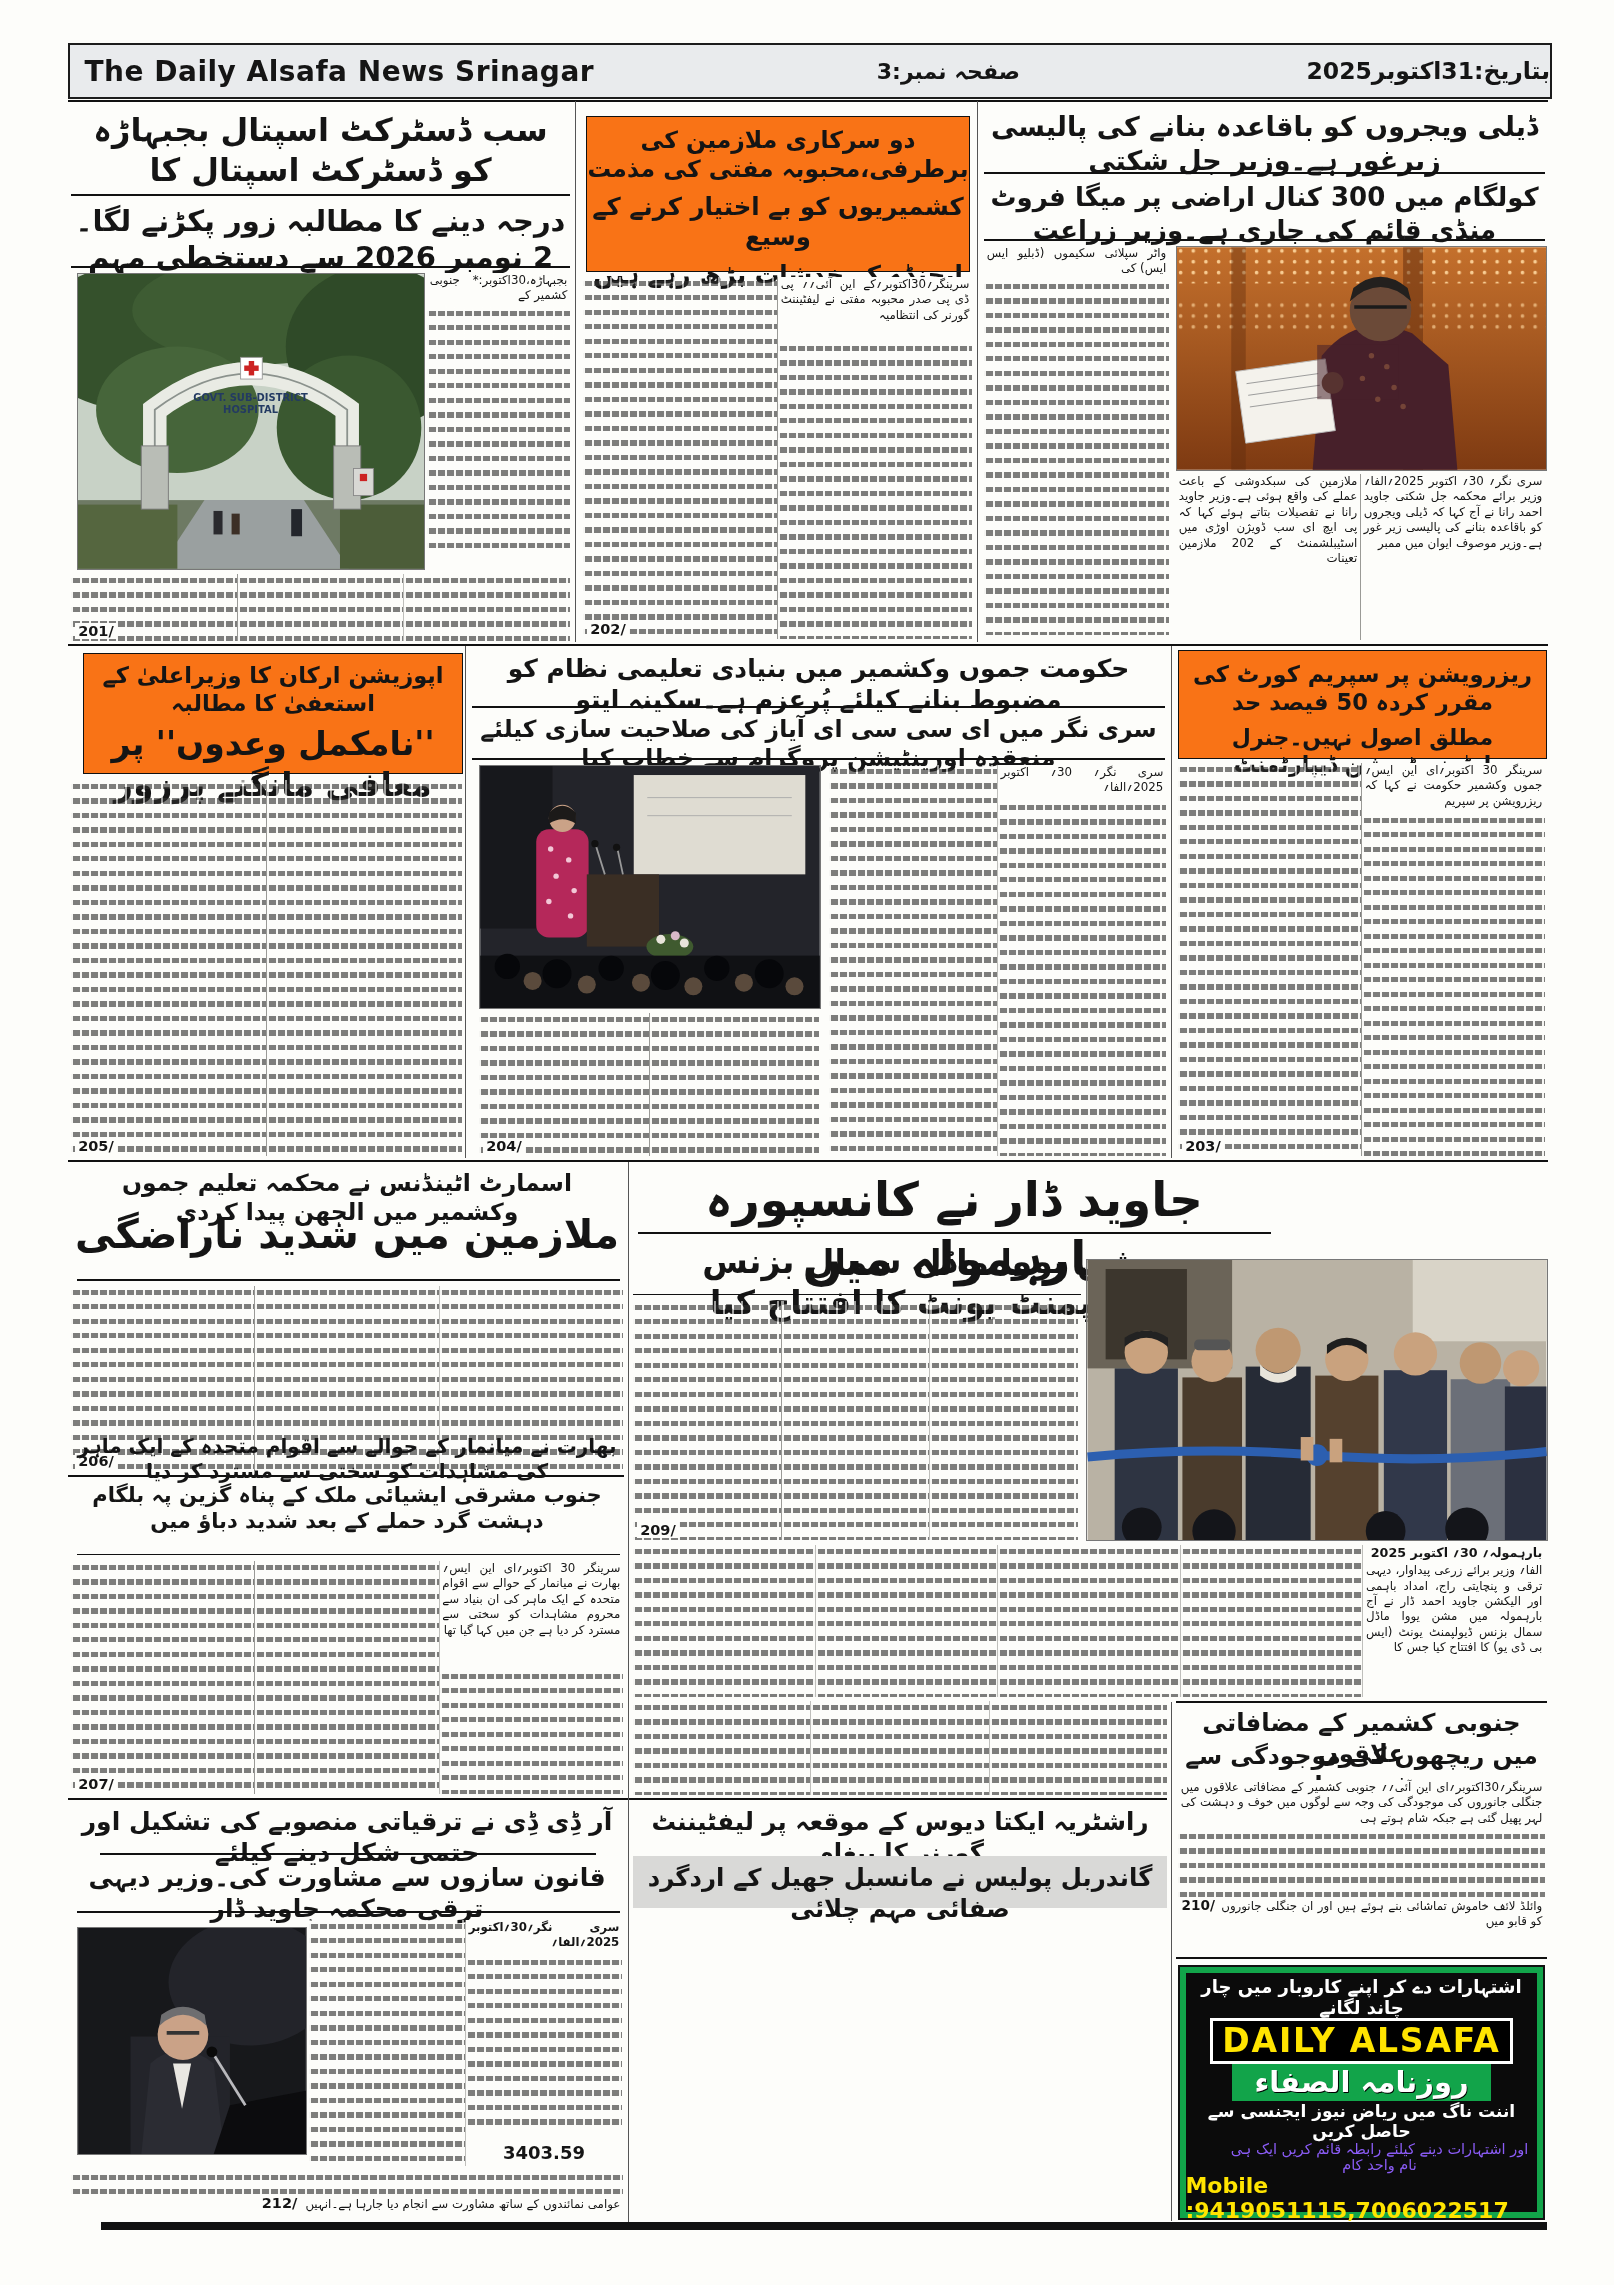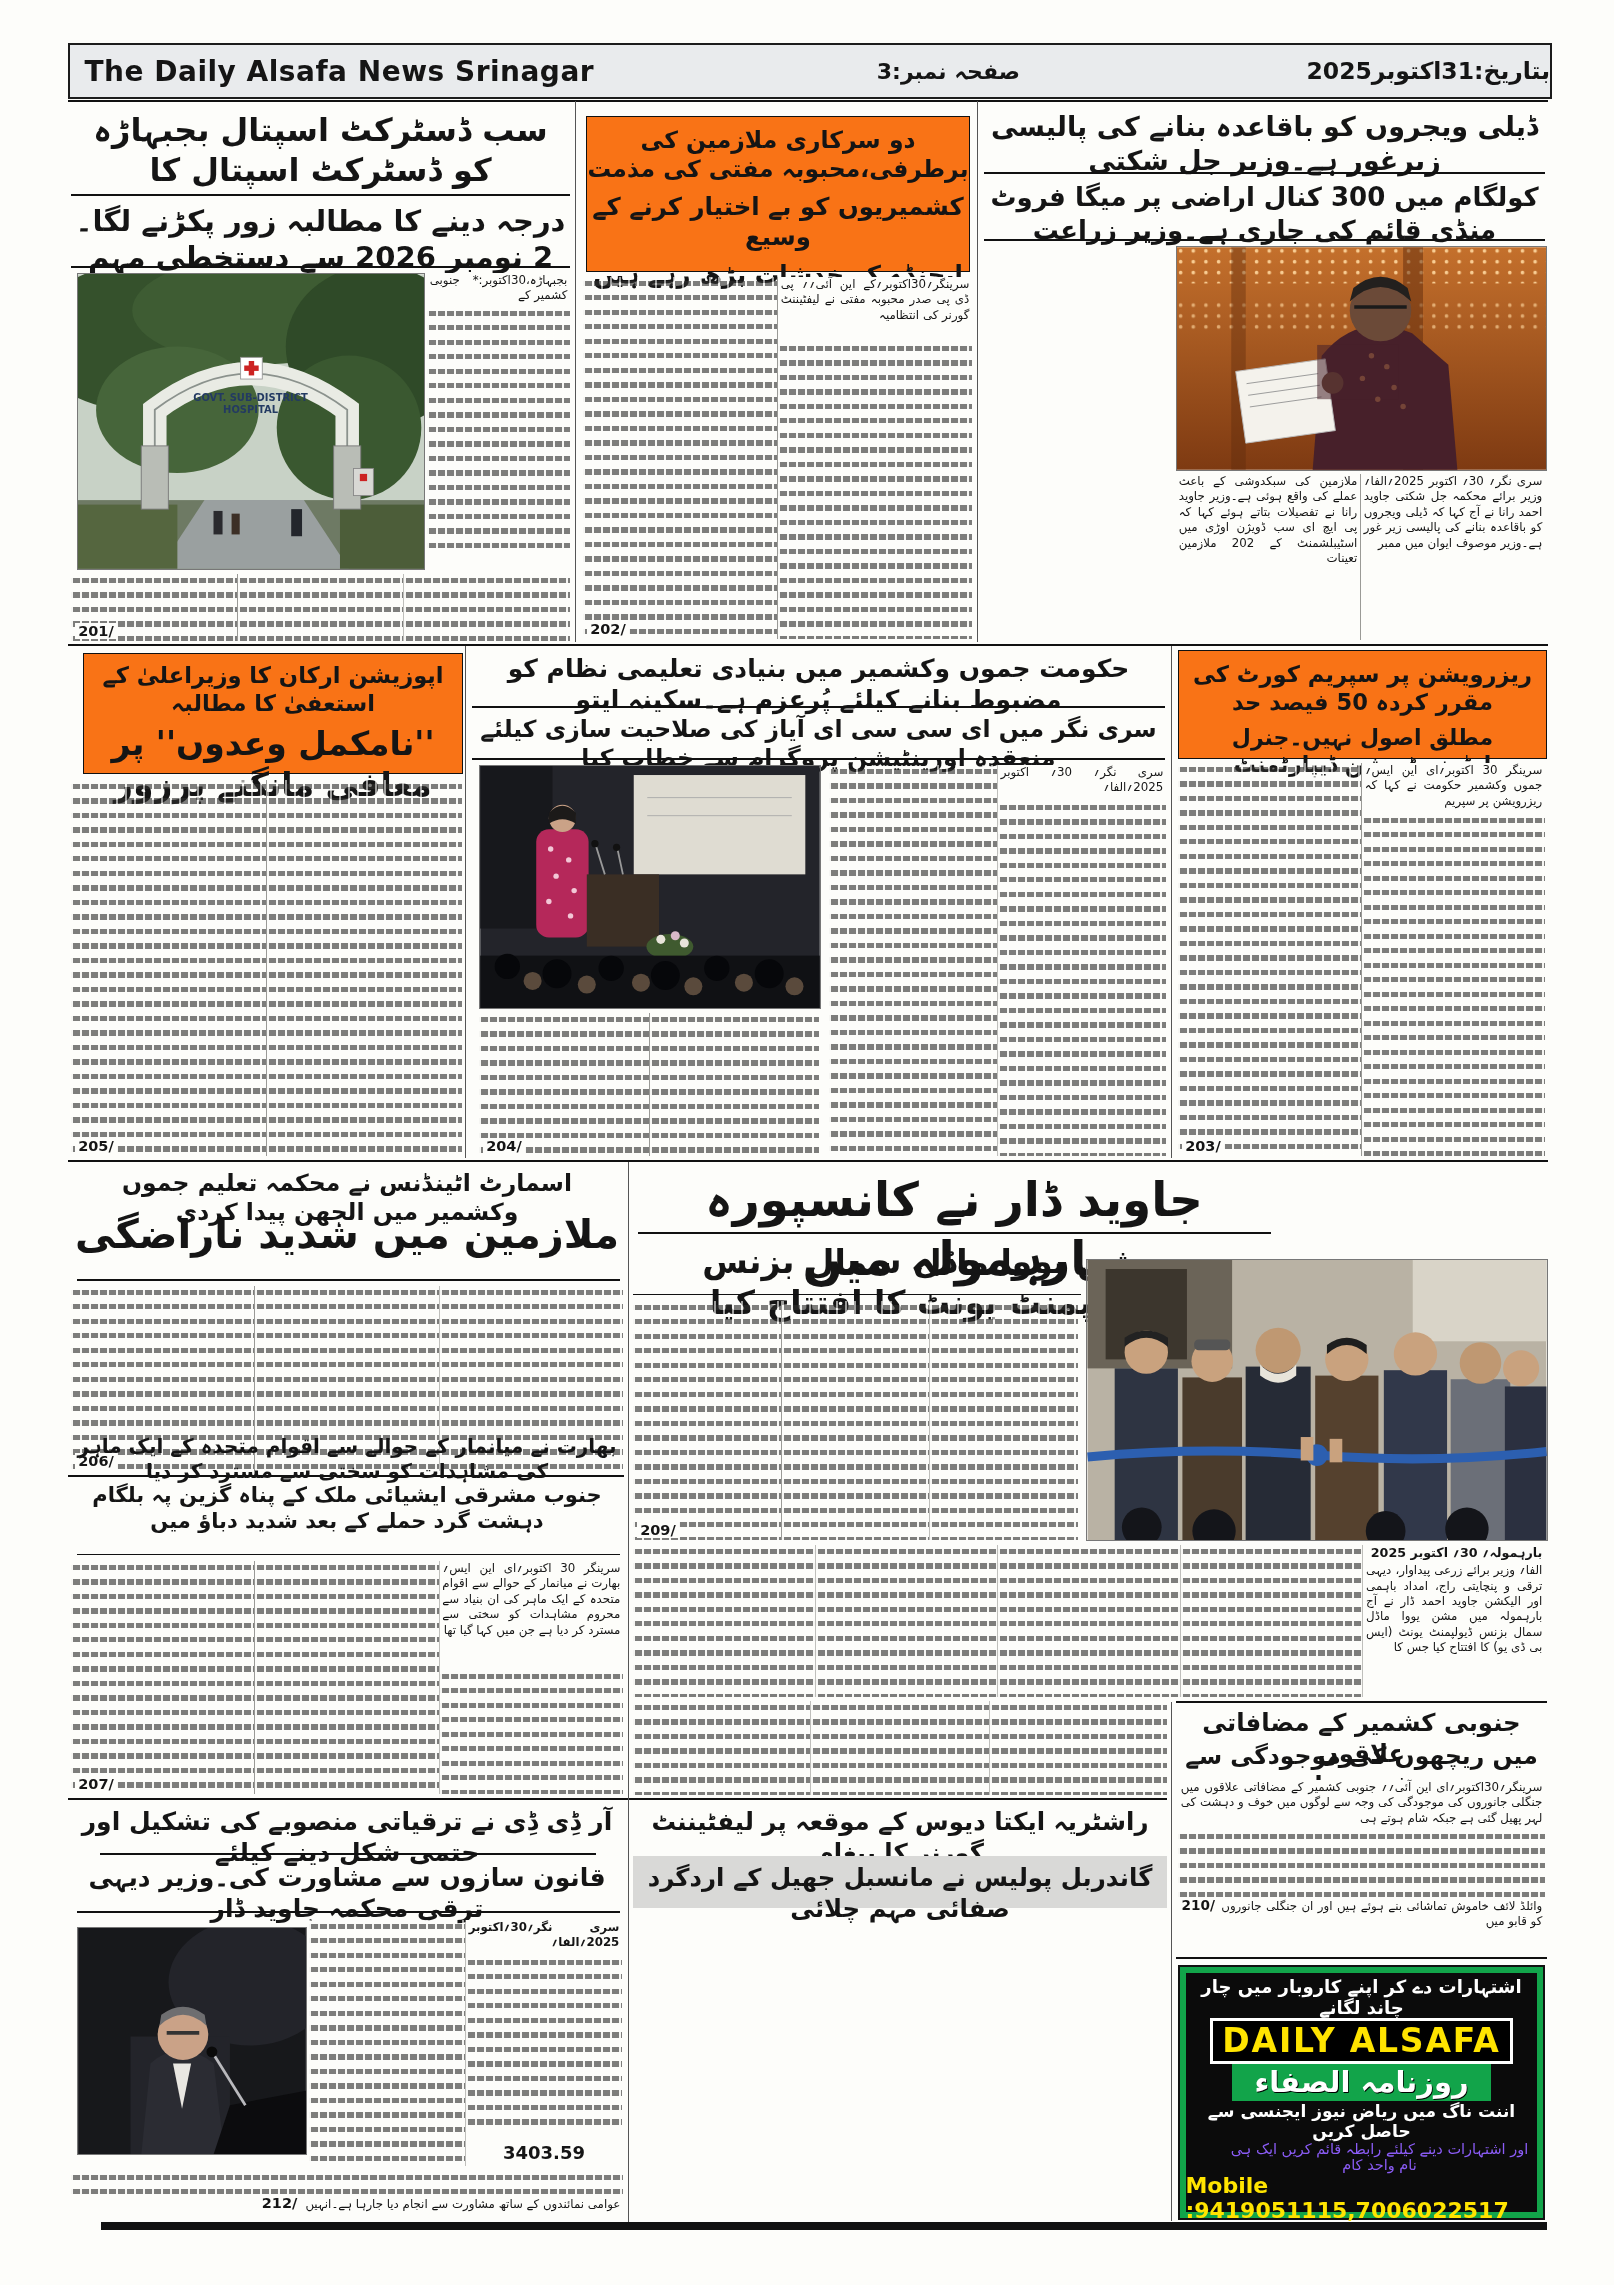--- a/index.html
+++ b/index.html
@@ -120,20 +120,24 @@
       <div class="fake small" style="position:absolute;inset:0;"></div>
       <div class="endmark">202/</div>
     </div>
   </div>
 
   <div class="abs urdu hd" style="left:984px;top:110px;width:561px;font-size:27px;">ڈیلی ویجروں کو باقاعدہ بنانے کی پالیسی زیرغور ہے۔وزیر جل شکتی</div>
   <div class="abs rule" style="left:984px;top:172px;width:561px;height:1.8px;"></div>
   <div class="abs urdu hd" style="left:984px;top:181px;width:561px;font-size:26px;">کولگام میں 300 کنال اراضی پر میگا فروٹ منڈی قائم کی جاری ہے۔وزیر زراعت</div>
   <div class="abs rule" style="left:984px;top:239px;width:561px;height:1.8px;"></div>
 
+  <div class="abs" style="left:984px;top:246px;width:185px;height:394px;">
+    <div class="lead" style="font-size:11.8px;line-height:15.4px;">واٹر سپلائی سکیموں (ڈبلیو ایس ایس) کی</div>
+    <div class="fake small" style="height:355px;margin-top:1.8px;"></div>
+  </div>
 
   <div class="abs photo" style="left:1176px;top:246px;width:369px;height:223px;">
     <svg width="369" height="223" viewBox="0 0 408 246" xmlns="http://www.w3.org/2000/svg">
       <defs>
         <linearGradient id="bgor" x1="0" y1="0" x2="0" y2="1">
           <stop offset="0" stop-color="#c4702c"></stop>
             <stop offset="1" stop-color="#7e3a12"></stop>
         </linearGradient>
         <pattern id="dots" width="14" height="12" patternUnits="userSpaceOnUse">
           <circle cx="4" cy="4" r="2" fill="#ffd9a0" opacity=".9"></circle>

